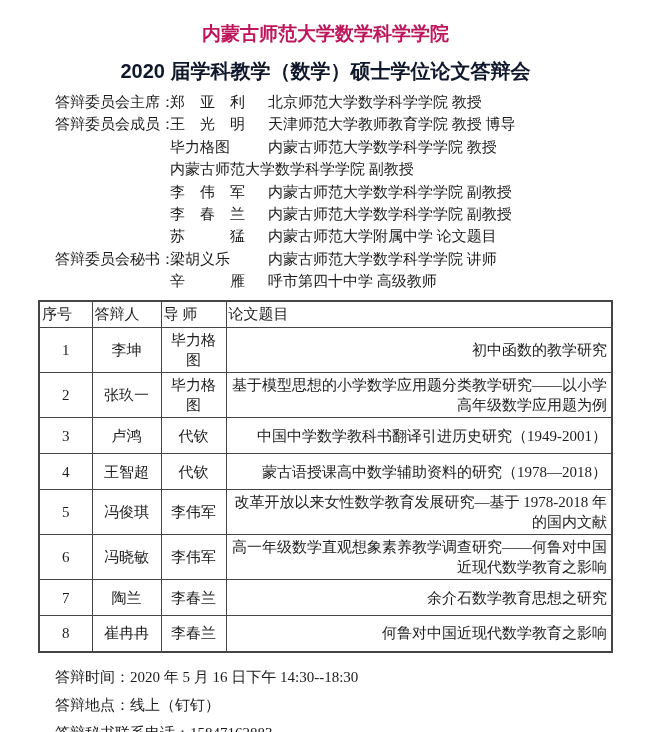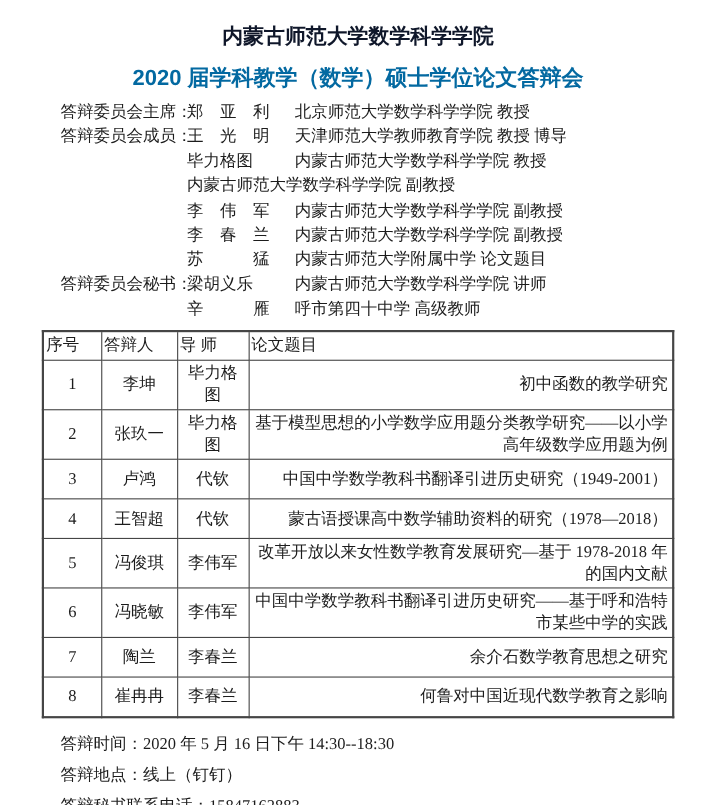--- a/index.html
+++ b/index.html
@@ -14,30 +14,30 @@
     box-sizing: border-box;
     padding-top: 21px;
   }
   .title-main {
     margin: 0;
     text-align: center;
     font-family: "Liberation Sans", "DejaVu Sans", sans-serif;
     font-weight: 700;
     font-size: 19px;
     line-height: 26px;
-    color: #0f172a;
+    color: #be185d;
   }
   .title-sub {
     margin: 11px 0 0 0;
     text-align: center;
     font-family: "Liberation Sans", "DejaVu Sans", sans-serif;
     font-weight: 700;
     font-size: 20px;
     line-height: 27px;
-    color: #0369a1;
+    color: #0f172a;
   }
   .committee {
     margin: 6px 0 0 55px;
     font-size: 15px;
     line-height: 22.4px;
   }
   .committee-row { display: flex; }
   .c-label { width: 115px; flex: 0 0 115px; white-space: pre; }
   .c-name  { width: 98px;  flex: 0 0 98px;  white-space: pre; }
   .c-affil { white-space: pre; }
@@ -167,21 +167,21 @@
       <tr>
         <td class="cell-center">5</td>
         <td class="cell-center">冯俊琪</td>
         <td class="cell-center">李伟军</td>
         <td class="cell-title">改革开放以来女性数学教育发展研究—基于 1978-2018 年的国内文献</td>
       </tr>
       <tr>
         <td class="cell-center">6</td>
         <td class="cell-center">冯晓敏</td>
         <td class="cell-center">李伟军</td>
-        <td class="cell-title">中国中学数学教科书翻译引进历史研究——基于呼和浩特市某些中学的实践</td>
+        <td class="cell-title">高一年级数学直观想象素养教学调查研究——何鲁对中国近现代数学教育之影响</td>
       </tr>
       <tr>
         <td class="cell-center">7</td>
         <td class="cell-center">陶兰</td>
         <td class="cell-center">李春兰</td>
         <td class="cell-title">余介石数学教育思想之研究</td>
       </tr>
       <tr>
         <td class="cell-center">8</td>
         <td class="cell-center">崔冉冉</td>

